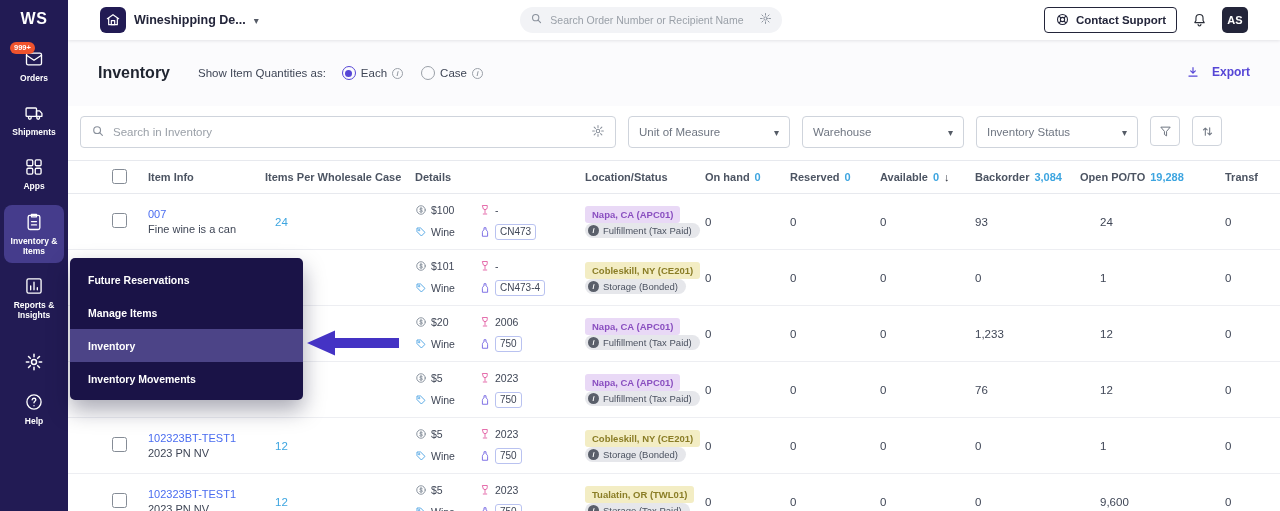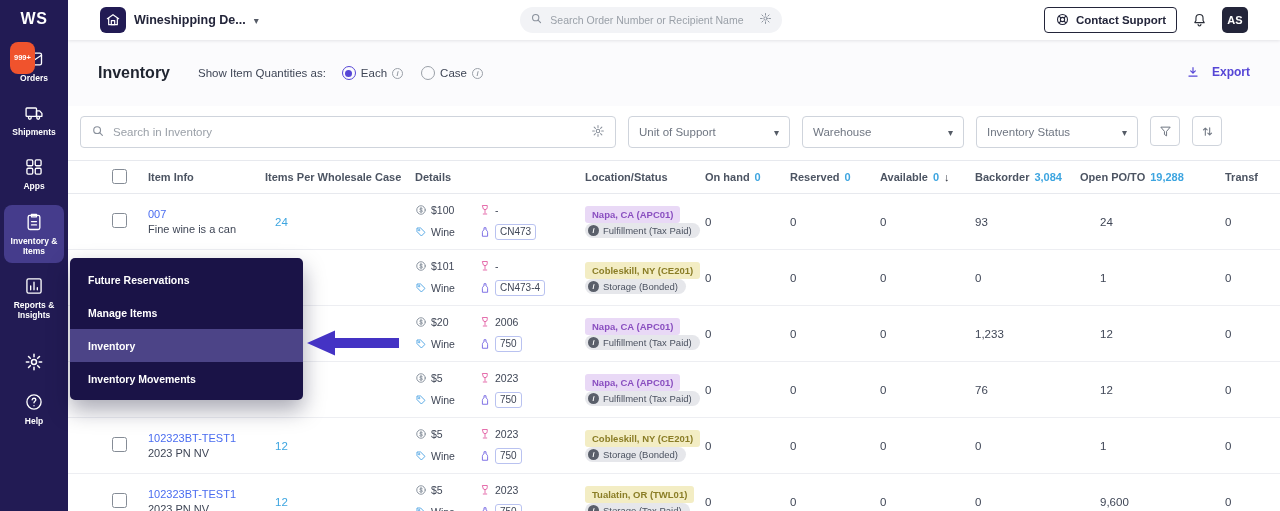--- a/index.html
+++ b/index.html
@@ -7,21 +7,21 @@
 body{font-family:"Liberation Sans",sans-serif;font-size:12px;color:#374151;background:#fff;position:relative}
 
 
 .sidebar{position:absolute;left:0;top:0;width:68px;height:511px;background:var(--sidebar-bg,#221b54);display:flex;flex-direction:column;align-items:center;padding-top:10px;z-index:20}
 .logo{color:#fff;font-weight:700;font-size:16px;letter-spacing:.5px;margin-bottom:14px;cursor:pointer}
 .nav-item{width:60px;border-radius:8px;display:flex;flex-direction:column;align-items:center;gap:4px;padding:7px 2px;margin-bottom:6px;cursor:pointer}
 .nav-item.active{background:#453c8c}
 .nav-item svg{display:block}
 .nav-label{color:#fff;font-size:8.5px;line-height:1.2;text-align:center;font-weight:600}
 .icon-wrap{position:relative;display:flex}
-.count-badge{position:absolute;top:-7px;left:-14px;background:#f0532d;color:#fff;font-size:7.5px;font-weight:700;padding:12px 4px;border-radius:8px;line-height:1;white-space:nowrap}
+.count-badge{position:absolute;top:-7px;left:-14px;background:#f0532d;color:#fff;font-size:7.5px;font-weight:700;padding:2px 4px;border-radius:8px;line-height:1;white-space:nowrap}
 .nav-spacer{height:12px}
 
 
 .topbar{position:absolute;left:68px;top:0;right:0;height:40px;background:#fff;display:flex;align-items:center;padding:0 32px;box-shadow:0 1px 3px rgba(20,20,43,.10);z-index:15}
 .company{display:flex;align-items:center;gap:8px;cursor:pointer}
 .company-icon{width:26px;height:26px;border-radius:6px;background:var(--sidebar-bg,#221b54);display:flex;align-items:center;justify-content:center}
 .company-name{font-size:12.5px;font-weight:700;color:#23253a}
 .chev{color:#555b66;font-size:10px}
 .header-center{flex:1;display:flex;justify-content:center}
 .header-search{width:262px;height:26px;background:#f2f3f6;border-radius:14px;display:flex;align-items:center;gap:7px;padding:0 10px;cursor:text}
@@ -253,21 +253,21 @@
       </span>
       <input placeholder="Search in Inventory" style="">
       <span>
         <svg width="14" height="14" viewBox="0 0 24 24" fill="none" stroke="#8a919c" stroke-width="1.8" stroke-linecap="round">
             <circle cx="12" cy="12" r="3"></circle>
             <path d="M12 2.8v3M12 18.2v3M2.8 12h3M18.2 12h3M5.4 5.4l2.2 2.2M16.4 16.4l2.2 2.2M18.6 5.4l-2.2 2.2M7.6 16.4l-2.2 2.2"></path>
           </svg>
       </span>
     </div>
     <div class="select">
-      <span>Unit of Support</span>
+      <span>Unit of Measure</span>
       <span class="chev">▾</span>
     </div>
     <div class="select">
       <span>Warehouse</span>
       <span class="chev">▾</span>
     </div>
     <div class="select">
       <span>Inventory Status</span>
       <span class="chev">▾</span>
     </div>

